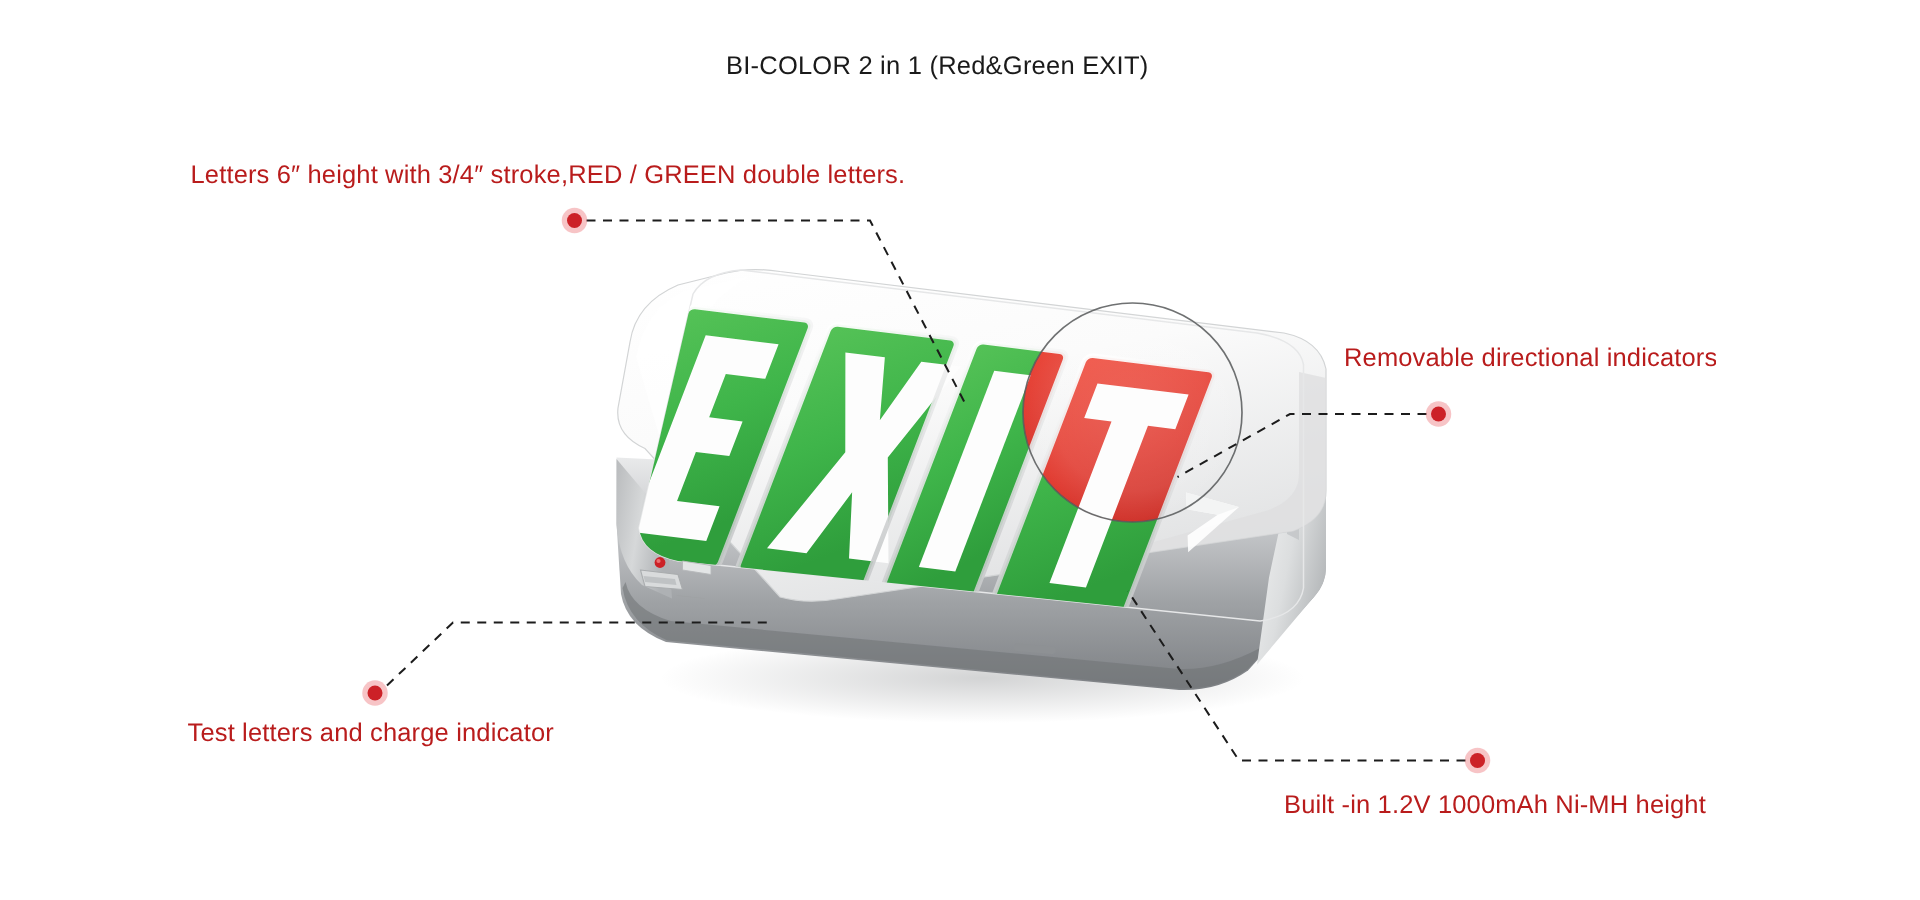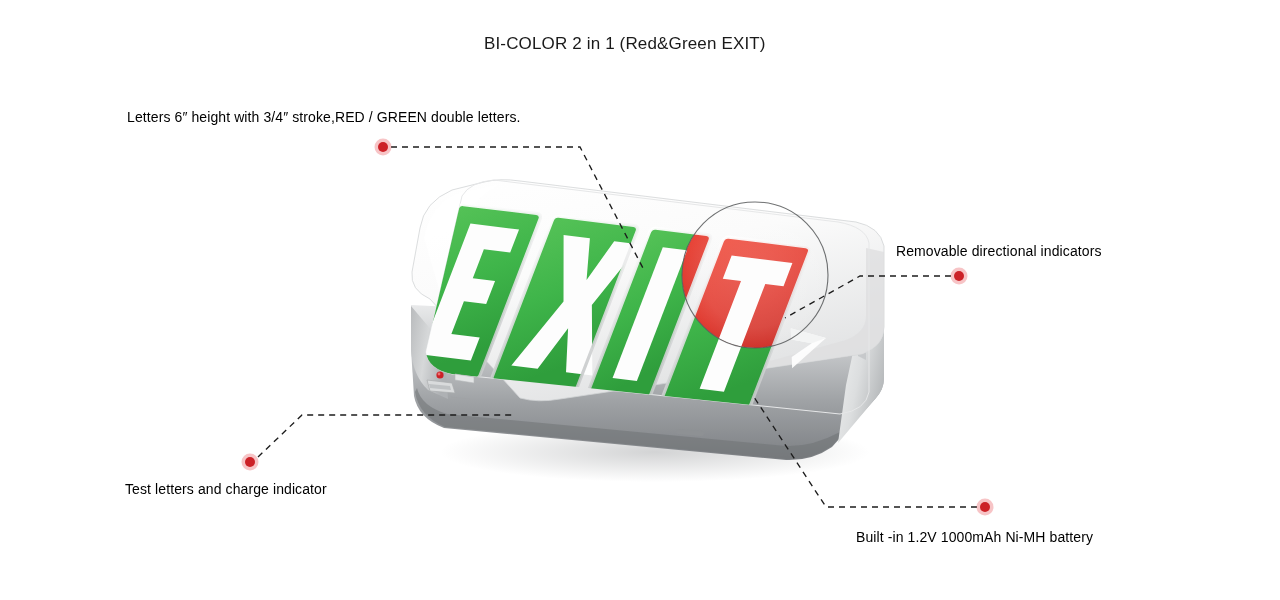--- a/index.html
+++ b/index.html
@@ -16,38 +16,38 @@
     position: relative;
     width: 1144px;
     height: 600px;
     background: #ffffff;
     overflow: hidden;
   }
 
   
   .label {
     position: absolute;
-    color: #000000;
-    font-size: 14px;
+    color: #b91c1c;
+    font-size: 17px;
     line-height: 22px;
     letter-spacing: 0.1px;
     white-space: nowrap;
     font-weight: 400;
   }
   .title {
     position: absolute;
     color: #1a1a1a;
     font-size: 17px;
     line-height: 22px;
     white-space: nowrap;
     letter-spacing: 0.15px;
   }
 
   #label-letters   { left: 127px; top: 106px; }
-  #label-indicators{ left: 896px; top: 240px; }
+  #label-indicators{ left: 896px; top: 228px; }
   #label-testsw    { left: 125px; top: 478px; }
   #label-battery   { left: 856px; top: 526px; }
   #title-main      { left: 484px; top: 33px; }
 
   
   .layer {
     position: absolute;
     left: 0;
     top: 0;
     width: 1280px;
@@ -329,15 +329,15 @@
   </svg>
 
   <div class="title" id="title-main">BI-COLOR 2 in 1 (Red&amp;Green EXIT)</div>
 
   <div class="label" id="label-letters">Letters 6″ height with 3/4″ stroke,RED / GREEN double letters.</div>
 
   <div class="label" id="label-indicators">Removable directional indicators</div>
 
   <div class="label" id="label-testsw">Test letters and charge indicator</div>
 
-  <div class="label" id="label-battery">Built -in 1.2V 1000mAh Ni-MH battery</div>
+  <div class="label" id="label-battery">Built -in 1.2V 1000mAh Ni-MH height</div>
 
 </div>
 
 </body></html>

